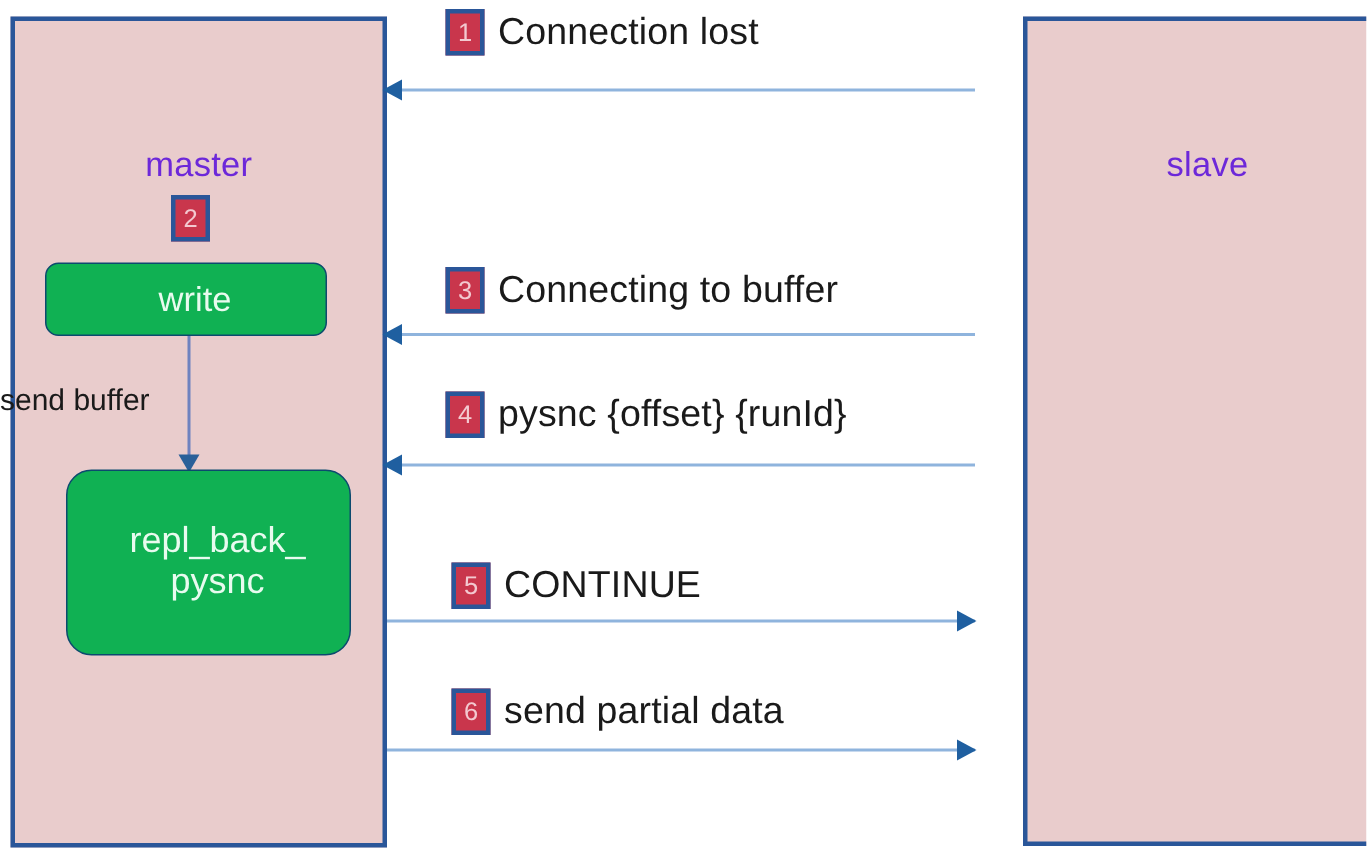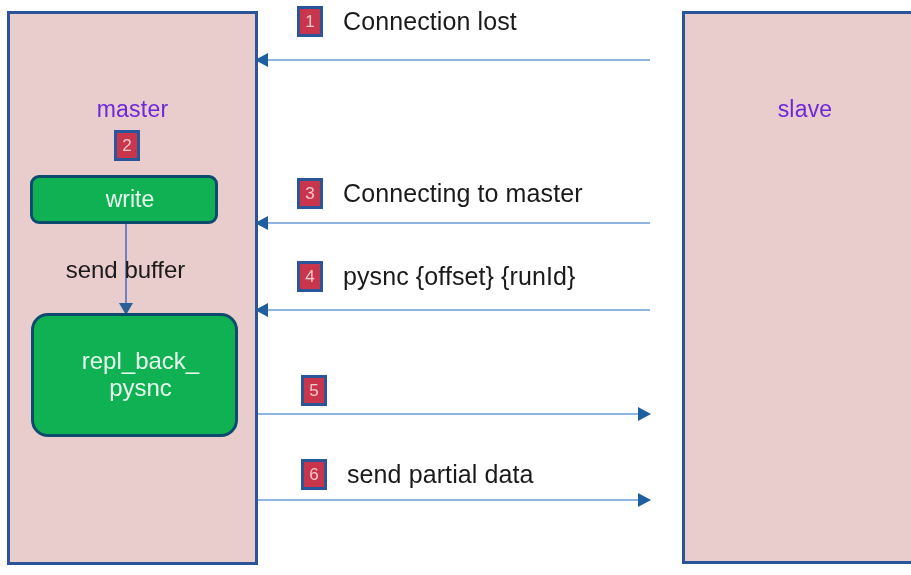--- a/index.html
+++ b/index.html
@@ -46,56 +46,56 @@
     color: #6d28d9;
     letter-spacing: .2px;
   }
   #master-label { top: 82px; }
   #slave-label  { top: 82px; }
 
   
   .green-node {
     position: absolute;
     background: #10b153;
-    border: 3px solid #0c4a6e;
+    border: 1px solid #0c4a6e;
     border-radius: 11px;
     box-sizing: border-box;
     color: #e8fbef;
     display: flex;
     align-items: center;
     justify-content: center;
     text-align: center;
     line-height: 1.12;
     padding-left: 12px;
   }
   #write-node {
     left: 30px;
     top: 175px;
     width: 188px;
     height: 49px;
     font-size: 23px;
     border-radius: 9px;
   }
   #replbuf-node {
-    left: 31px;
+    left: 44px;
     top: 313px;
-    width: 207px;
+    width: 190px;
     height: 124px;
     font-size: 24px;
     border-radius: 17px;
   }
 
   
   #send-buffer-label {
     position: absolute;
     left: 0px;
     top: 256px;
     width: 251px;
-    text-align: center;
-    font-size: 24px;
+    text-align: left;
+    font-size: 20px;
     color: #1a1a1a;
   }
   .vline {
     position: absolute;
     background: #6f82bf;
     width: 2px;
   }
   #send-buffer-line {
     left: 125px;
     top: 224px;
@@ -146,21 +146,21 @@
     border: 3px solid #2a5699;
     box-sizing: border-box;
     color: #f3c9d0;
     font-size: 17px;
     display: flex;
     align-items: center;
     justify-content: center;
     flex: 0 0 auto;
   }
   .msg-text {
-    margin-left: 20px;
+    margin-left: 9px;
     font-size: 25px;
     color: #1a1a1a;
     letter-spacing: .1px;
   }
 </style>
 </head>
 <body>
 
 <div id="canvas">
 
@@ -190,34 +190,35 @@
   <div class="arrow-head left" style="left:255px; top:53px;"></div>
   <div class="msg-label" style="left:297px; top:6px;">
     <div class="badge">1</div>
     <div class="msg-text">Connection lost</div>
   </div>
 
   <div class="msg-line" style="left:262px; top:222px; width:388px;"></div>
   <div class="arrow-head left" style="left:255px; top:216px;"></div>
   <div class="msg-label" style="left:297px; top:178px;">
     <div class="badge">3</div>
-    <div class="msg-text">Connecting to master</div>
+    <div class="msg-text">Connecting to buffer</div>
   </div>
 
   <div class="msg-line" style="left:262px; top:309px; width:388px;"></div>
   <div class="arrow-head left" style="left:255px; top:303px;"></div>
   <div class="msg-label" style="left:297px; top:261px;">
     <div class="badge">4</div>
     <div class="msg-text">pysnc {offset} {runId}</div>
   </div>
 
   <div class="msg-line" style="left:258px; top:413px; width:392px;"></div>
   <div class="arrow-head right" style="left:638px; top:407px;"></div>
   <div class="msg-label" style="left:301px; top:375px;">
     <div class="badge">5</div>
+    <div class="msg-text">CONTINUE</div>
   </div>
 
   <div class="msg-line" style="left:258px; top:499px; width:392px;"></div>
   <div class="arrow-head right" style="left:638px; top:493px;"></div>
   <div class="msg-label" style="left:301px; top:459px;">
     <div class="badge">6</div>
     <div class="msg-text">send partial data</div>
   </div>
 
 </div>

